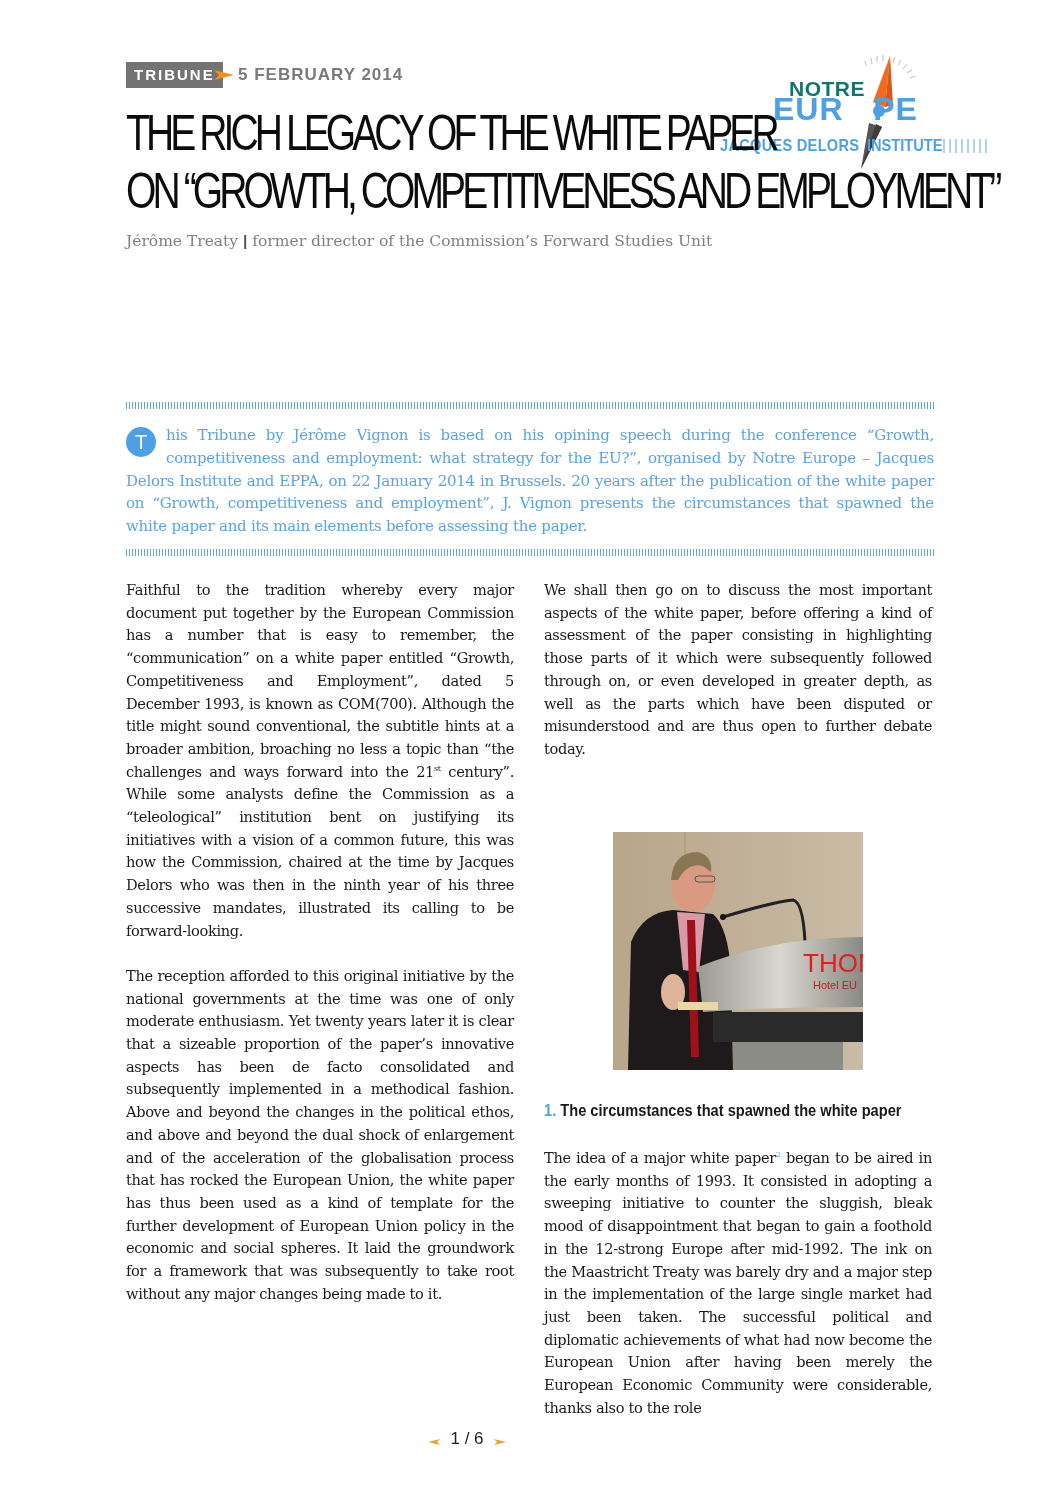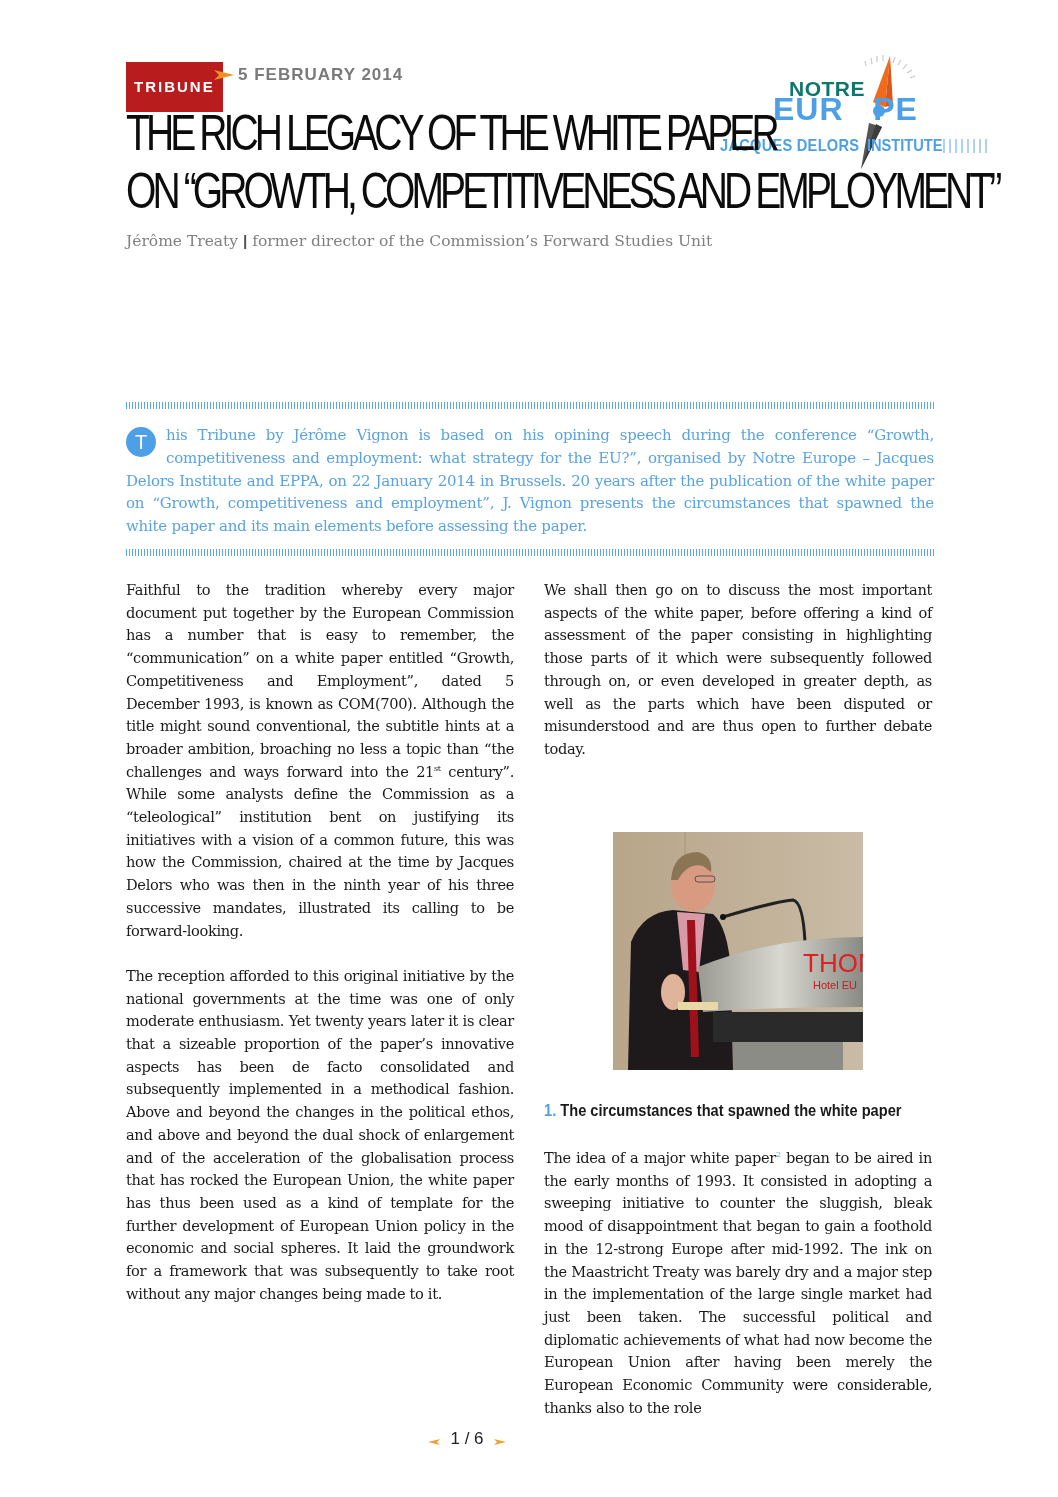--- a/index.html
+++ b/index.html
@@ -1,18 +1,18 @@
 <!DOCTYPE html>
 <html><head>
   <meta charset="utf-8">
   <style>
     html, body { margin: 0; padding: 0; background: #ffffff; }
     body { width: 1058px; height: 1497px; position: relative; overflow: hidden; font-family: "DejaVu Serif", serif; color: #1a1a1a; }
 
-    .tag { position: absolute; left: 126px; top: 62px; height: 26px; padding: 12px 8px; background: #b91c1c; color: #fff;
+    .tag { position: absolute; left: 126px; top: 62px; height: 26px; padding: 0 8px; background: #737373; color: #fff;
            font-family: "Liberation Sans", sans-serif; font-weight: 700; font-size: 15px; letter-spacing: 2px; line-height: 26px; }
     .date-arrow { position: absolute; left: 214px; top: 70px; width: 0; height: 0; }
     .date-arrow svg { display: block; }
     .date { position: absolute; left: 238px; top: 64px; font-family: "Liberation Sans", sans-serif; font-weight: 700; font-size: 17px;
             letter-spacing: 1px; color: #7a7a7a; line-height: 22px; }
 
     .logo { position: absolute; left: 715px; top: 45px; width: 285px; height: 125px; }
     .logo .notre { position: absolute; left: 74px; top: 32px; font-family: "Liberation Sans", sans-serif; font-weight: 700; font-size: 21px; color: #0f766e; letter-spacing: 0.5px; }
     .logo .europe { position: absolute; left: 58px; top: 46px; font-family: "Liberation Sans", sans-serif; font-weight: 700; font-size: 32px; color: #4da0e6; letter-spacing: 1px; }
     .logo .jd { position: absolute; left: 5px; top: 91px; font-family: "Liberation Sans", sans-serif; font-weight: 700; font-size: 17px; color: #4da0e6; letter-spacing: 0.3px; transform: scaleX(0.86); transform-origin: left; }

